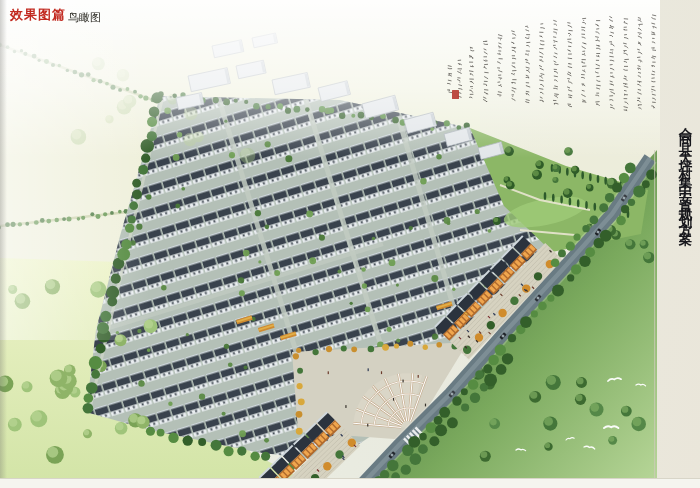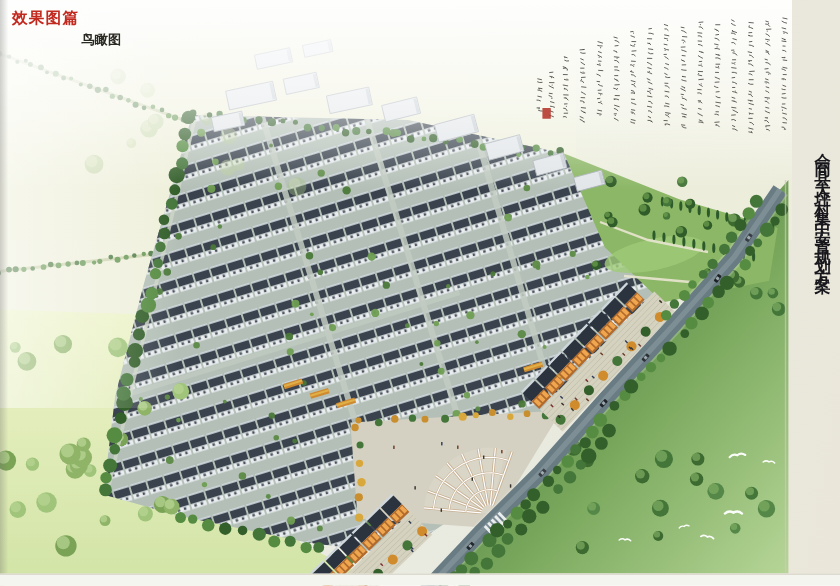--- a/index.html
+++ b/index.html
@@ -8,22 +8,22 @@
     background:linear-gradient(100deg,#eff0e7 0%,#e9ebe0 55%,#eae6da 100%);
     font-family:"Liberation Sans",sans-serif;
   }
   .scene-svg{position:absolute;left:0;top:0;z-index:1;}
   .edge-left{position:absolute;left:0;top:0;width:7px;height:100%;z-index:3;
     background:linear-gradient(90deg,rgba(110,110,105,.32),rgba(110,110,105,0));}
   .strip-bottom{position:absolute;left:0;top:478px;width:100%;height:10px;z-index:3;
     background:#f5f5ef;border-top:1px solid #d8d5c8;}
   .section-label{position:absolute;left:10px;top:6px;z-index:4;
     font-size:13px;font-weight:bold;letter-spacing:1px;color:#c22a20;}
-  .subtitle{position:absolute;left:68px;top:26px;z-index:4;
-    font-size:11px;font-weight:700;color:#2a2922;}
+  .subtitle{position:absolute;left:68px;top:10px;z-index:4;
+    font-size:11px;font-weight:400;color:#2a2922;}
   .side-title{position:absolute;left:668px;top:116px;width:26px;height:340px;z-index:4;
     writing-mode:vertical-rl;text-orientation:upright;
     font-family:"Liberation Serif",serif;font-weight:bold;font-size:13.5px;
     letter-spacing:8px;color:#17171c;}
 </style>
 </head>
 <body>
 
 <div class="page">
   <svg id="scene" class="scene-svg" width="700" height="488" viewBox="0 0 700 488">

